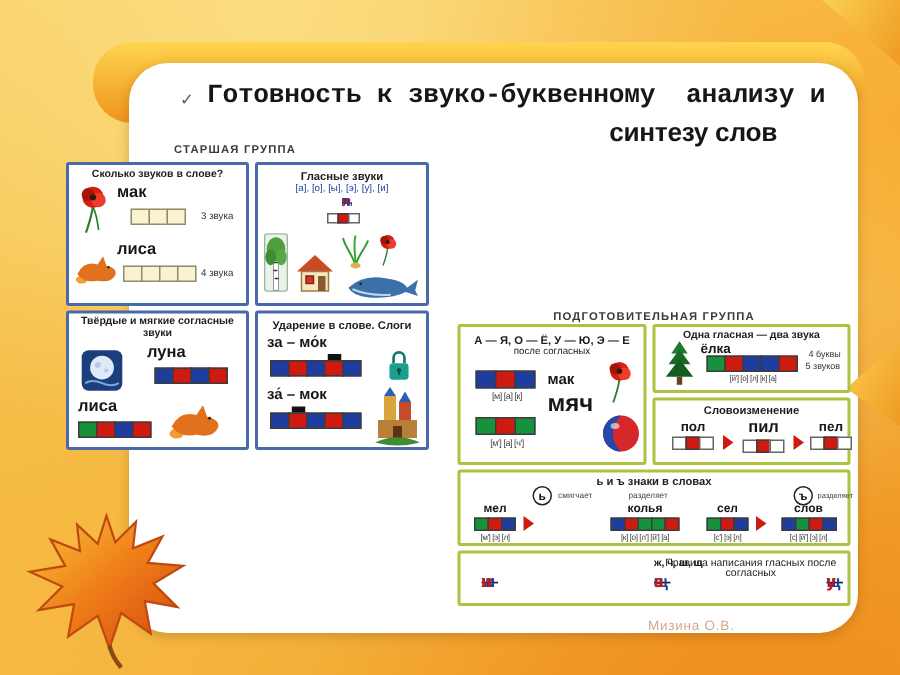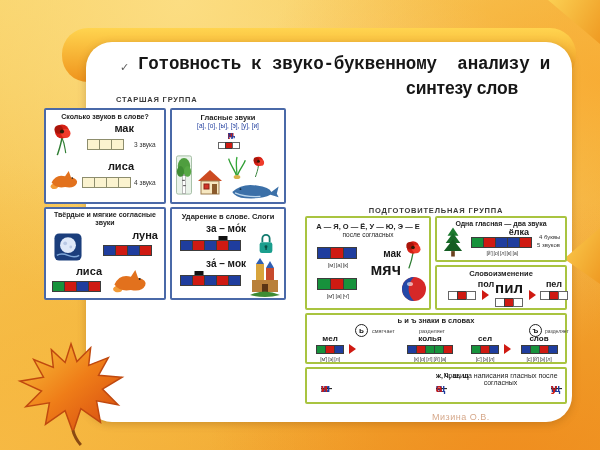--- a/index.html
+++ b/index.html
@@ -27,21 +27,21 @@
   .title .l2{text-align:right;padding-right:2px;}
 
   .grp-label{position:absolute;font-size:7.5px;font-weight:bold;color:#3a3a3a;letter-spacing:.8px;}
   .panel{position:absolute;background:#fff;border-radius:2px;box-sizing:border-box;}
   .panel.senior{border:2px solid #4a69a8;}
   .panel.prep{border:2px solid #a9c440;}
   .panel *{position:absolute;box-sizing:border-box;}
 
   .ptitle{font-size:7px;font-weight:bold;color:#1d1d1d;width:100%;text-align:center;left:0;}
   .psub{font-size:6.5px;color:#1d1d1d;width:100%;text-align:center;left:0;}
-  .word{font-weight:bold;color:#171717;text-align:right;}
+  .word{font-weight:bold;color:#171717;text-align:left;}
   .note{font-size:6.5px;color:#333;}
   .trans{font-size:6px;color:#444;letter-spacing:-0.3px;text-align:center;white-space:nowrap;}
 
   .cells{display:flex;position:absolute;}
   .cell{width:13px;height:11px;border:1px solid #3c3c3c;margin-left:-1px;position:relative;box-sizing:border-box;flex:none;}
   .cell:first-child{margin-left:0;}
   .cell.blue{background:#1f3d9e;}
   .cell.red{background:#cf1a12;}
   .cell.green{background:#17923c;}
   .cell.empty{background:#fbf3cf;border-color:#8d8d6d;}
@@ -300,30 +300,30 @@
         <div class="cell red"></div>
       </div>
     <div class="trans" style="left:26px;top:32px;width:78px;font-size:5.5px;">[й'] [о] [л] [к] [а]</div>
     <div class="note" style="left:102px;top:16px;font-size:6px;">4 буквы</div>
     <div class="note" style="left:100px;top:24px;font-size:6px;">5 звуков</div>
   </div>
 
   <div class="panel prep" style="left:435px;top:265px;width:132px;height:45px;">
     <div class="ptitle" style="top:2px;font-size:7.5px;">Словоизменение</div>
     <div class="wcol" style="left:8px;top:12px;width:34px;">
-      <div class="word" style="font-size:9px;padding-left:48px;">пол</div>
+      <div class="word" style="font-size:9px;">пол</div>
       <div class="cells sm">
           <div class="cell white"></div>
           <div class="cell red"></div>
           <div class="cell white"></div>
         </div>
     </div>
     <div class="arrow-r" style="left:45px;top:23px;"></div>
     <div class="wcol" style="left:55px;top:12px;width:34px;">
-      <div class="word" style="font-size:15px;">пил</div>
+      <div class="word" style="font-size:11px;">пил</div>
       <div class="cells sm">
           <div class="cell white"></div>
           <div class="cell red"></div>
           <div class="cell white"></div>
         </div>
     </div>
     <div class="arrow-r" style="left:92px;top:23px;"></div>
     <div class="wcol" style="left:100px;top:12px;width:34px;">
       <div class="word" style="font-size:9px;">пел</div>
       <div class="cells sm">

